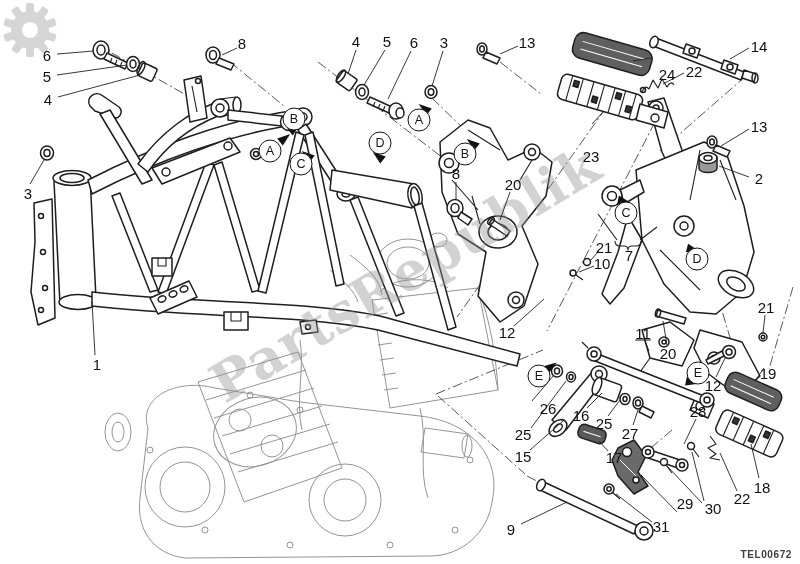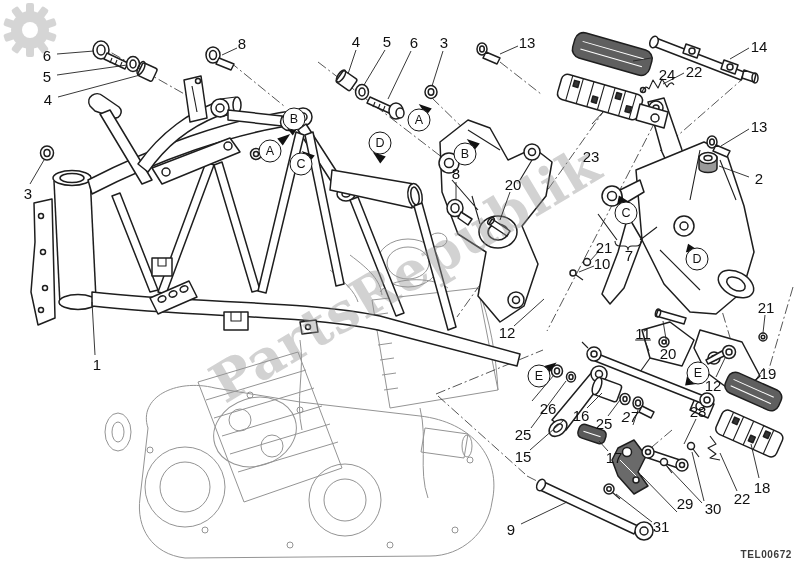--- a/index.html
+++ b/index.html
@@ -445,21 +445,21 @@
       <div class="callout" style="left: 97px; top: 364px;">1</div>
       <div class="callout" style="left: 507px; top: 332px;">12</div>
       <div class="callout" style="left: 643px; top: 333px; text-decoration: underline;">11</div>
       <div class="callout" style="left: 668px; top: 353px;">20</div>
       <div class="callout" style="left: 766px; top: 307px;">21</div>
       <div class="callout" style="left: 713px; top: 385px;">12</div>
       <div class="callout" style="left: 768px; top: 360px; margin-top: 13px;">19</div>
       <div class="callout" style="left: 548px; top: 408px;">26</div>
       <div class="callout" style="left: 581px; top: 415px;">16</div>
       <div class="callout" style="left: 604px; top: 423px;">25</div>
-      <div class="callout" style="left: 630px; top: 416px; font-style: italic;">27</div>
+      <div class="callout" style="left: 630px; top: 433px;">27</div>
       <div class="callout" style="left: 698px; top: 411px;">28</div>
       <div class="callout" style="left: 523px; top: 434px;">25</div>
       <div class="callout" style="left: 523px; top: 456px;">15</div>
       <div class="callout" style="left: 614px; top: 457px;">17</div>
       <div class="callout" style="left: 511px; top: 529px;">9</div>
       <div class="callout" style="left: 661px; top: 526px;">31</div>
       <div class="callout" style="left: 685px; top: 503px;">29</div>
       <div class="callout" style="left: 713px; top: 508px;">30</div>
       <div class="callout" style="left: 742px; top: 498px;">22</div>
       <div class="callout" style="left: 762px; top: 487px;">18</div>

